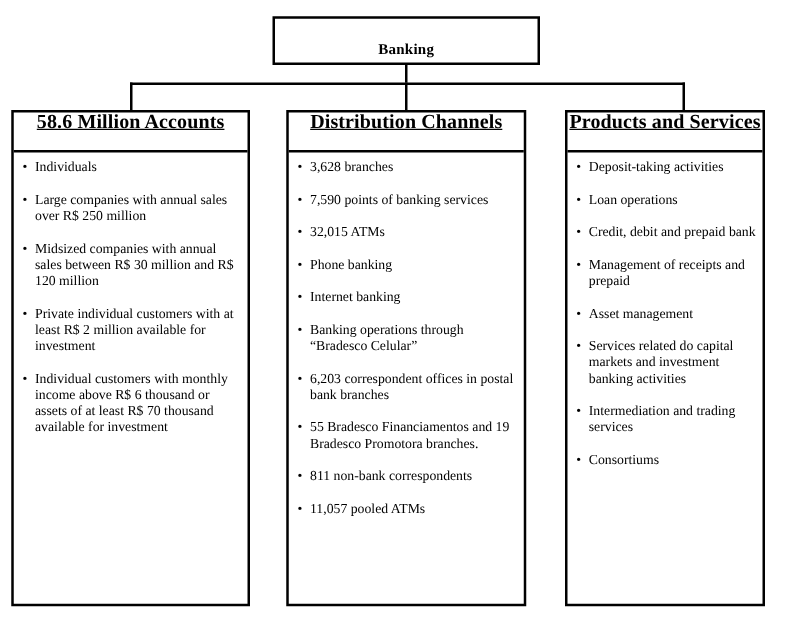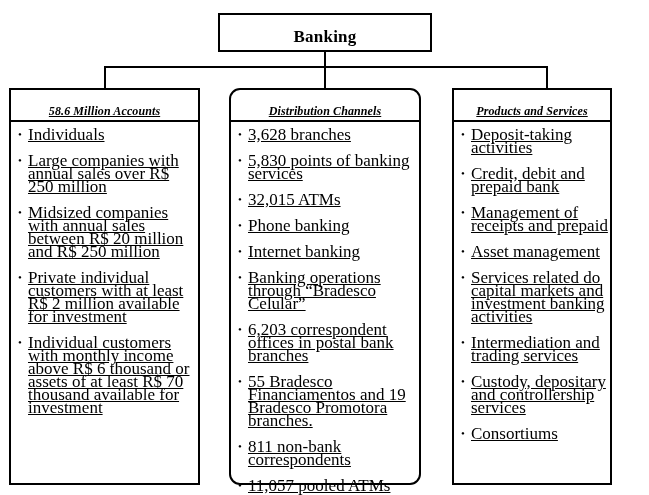--- a/index.html
+++ b/index.html
@@ -29,55 +29,53 @@
     border: 2px solid #000000;
     box-sizing: border-box;
     background: #ffffff;
     display: flex;
     align-items: flex-end;
     justify-content: center;
     padding-bottom: 3px;
   }
   .root-label {
     font-weight: bold;
-    font-size: 17px;
+    font-size: 12px;
     letter-spacing: 0.2px;
   }
   .col {
     position: absolute;
     top: 88px;
     height: 397px;
     border: 2px solid #000000;
     box-sizing: border-box;
     background: #ffffff;
   }
   .col-accounts { left: 9px;   width: 191px; }
-  .col-channels { left: 229px; width: 192px; border-radius: 11px; }
+  .col-channels { left: 229px; width: 192px; }
   .col-products { left: 452px; width: 160px; }
   .col-header {
     height: 32px;
     box-sizing: border-box;
     border-bottom: 2px solid #000000;
     display: flex;
     align-items: flex-end;
     justify-content: center;
     font-weight: bold;
-    font-size: 12px;
+    font-size: 16px;
     text-decoration: underline;
-    padding-bottom: 1px;
+    padding-bottom: 13px;
     letter-spacing: 0.1px;
-    font-style: italic;
   }
   .col-list {
     list-style: none;
     margin: 6px 2px 0 6px;
     padding: 0;
-    font-size: 17px;
+    font-size: 11px;
     line-height: 13px;
-    text-decoration: underline;
   }
   .col-list li {
     position: relative;
     padding-left: 11px;
     margin-bottom: 13px;
   }
   .col-list li::before {
     content: "\2022";
     position: absolute;
     left: 1px;
@@ -101,36 +99,36 @@
   <div class="line" style="left:546px; top:66px; width:2px; height:22px;"></div>
 
   <div class="col col-accounts">
     <div class="col-header">58.6 Million Accounts</div>
     <ul class="col-list">
 
         <li>Individuals</li>
 
         <li>Large companies with annual sales over R$ 250 million</li>
 
-        <li>Midsized companies with annual sales between R$ 20 million and R$ 250 million</li>
+        <li>Midsized companies with annual sales between R$ 30 million and R$ 120 million</li>
 
 
         <li>Private individual customers with at least R$ 2 million available for investment</li>
 
         <li>Individual customers with monthly income above R$ 6 thousand or assets of at least R$ 70 thousand available for investment</li>
       </ul>
   </div>
 
   <div class="col col-channels">
     <div class="col-header">Distribution Channels</div>
     <ul class="col-list">
 
         <li>3,628 branches</li>
 
-        <li>5,830 points of banking services</li>
+        <li>7,590 points of banking services</li>
 
         <li>32,015 ATMs</li>
 
         <li>Phone banking</li>
 
         <li>Internet banking</li>
 
         <li>Banking operations through “Bradesco Celular”</li>
 
         <li>6,203 correspondent offices in postal bank branches</li>
@@ -142,31 +140,31 @@
         <li>11,057 pooled ATMs</li>
       </ul>
   </div>
 
   <div class="col col-products">
     <div class="col-header">Products and Services</div>
     <ul class="col-list">
 
         <li>Deposit-taking activities</li>
 
+        <li>Loan operations</li>
 
         <li>Credit, debit and prepaid bank</li>
 
         <li>Management of receipts  and prepaid</li>
 
         <li>Asset management</li>
 
         <li>Services related do capital markets and investment banking activities</li>
 
         <li>Intermediation and trading services</li>
 
-        <li>Custody, depositary and controllership services</li>
 
 
         <li>Consortiums</li>
       </ul>
   </div>
 
 </div>
 
 </body></html>

